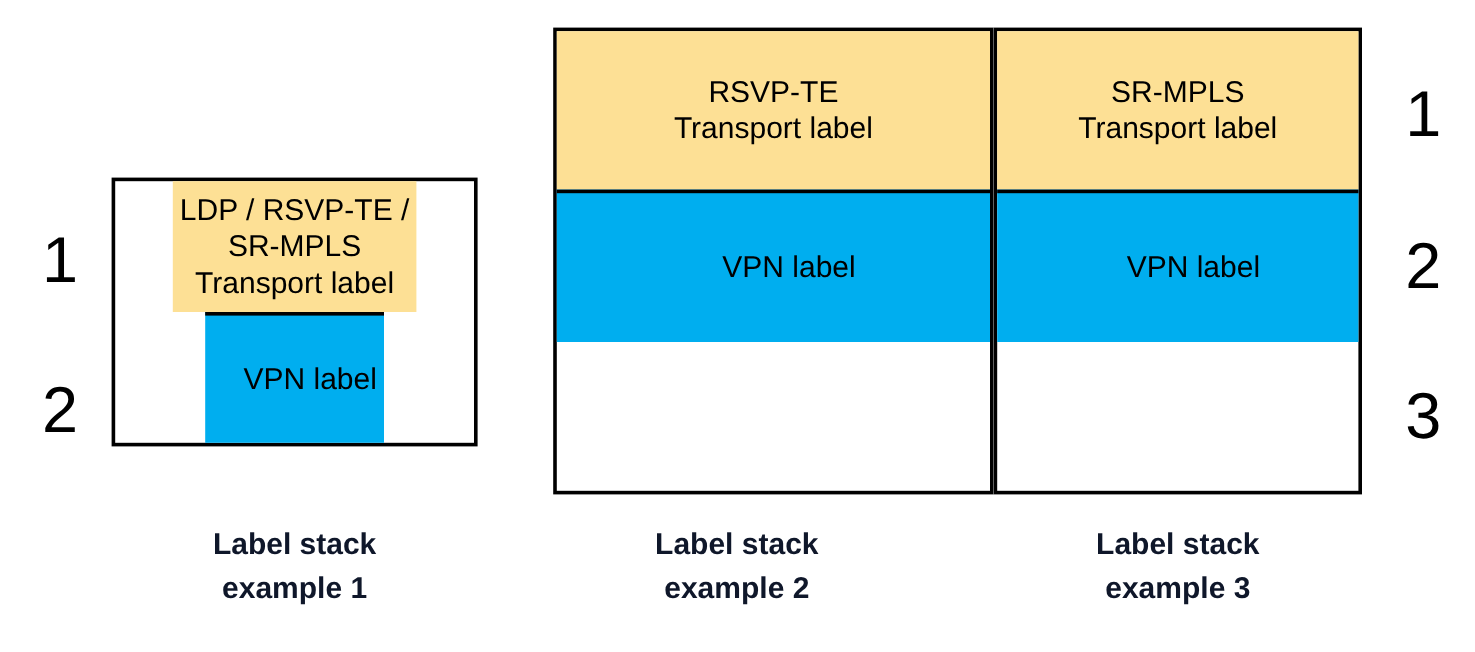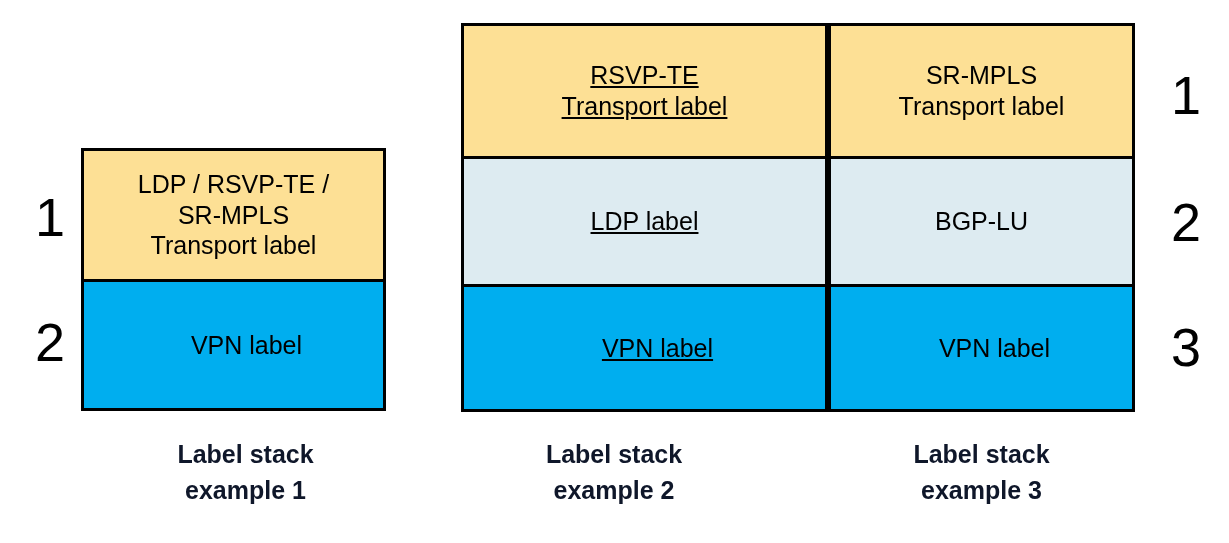--- a/index.html
+++ b/index.html
@@ -77,50 +77,48 @@
 <body>
 
 <div id="canvas">
 
   <div class="stack-group">
 
     <div class="ordinal" style="left:22px; top:190px;">1</div>
 
     <div class="ordinal" style="left:22px; top:315px;">2</div>
 
-    <div class="stack-box" style="left:81px; top:148px; width:305px; height:263px;">
+    <div class="stack-box" style="left:93px; top:148px; width:305px; height:224px;align-items:center;">
       <div class="seg seg-transport" style="height:132px;">LDP / RSVP-TE /
 SR-MPLS
 Transport label</div>
       <div class="seg seg-vpn" style="height:132px;">VPN label</div>
     </div>
 
     <div class="caption" style="left:93px; top:437px; width:305px;">Label stack
 example 1</div>
   </div>
 
   <div class="stack-group">
 
-    <div class="stack-box" style="left:461px; top:23px; width:367px; height:389px;text-decoration:underline;">
+    <div class="stack-box" style="left:461px; top:23px; width:367px; height:389px;">
       <div class="seg seg-transport" style="height:132px;">RSVP-TE
 Transport label</div>
-      <div class="seg seg-mid" style="height:130px;">LDP label</div>
       <div class="seg seg-vpn" style="height:127px;">VPN label</div>
     </div>
 
     <div class="caption" style="left:461px; top:437px; width:306px;">Label stack
 example 2</div>
   </div>
 
   <div class="stack-group">
 
     <div class="stack-box" style="left:828px; top:23px; width:307px; height:389px;">
       <div class="seg seg-transport" style="height:132px;">SR-MPLS
 Transport label</div>
-      <div class="seg seg-mid" style="height:130px;">BGP-LU</div>
       <div class="seg seg-vpn" style="height:127px;">VPN label</div>
     </div>
 
     <div class="ordinal" style="left:1158px; top:68px;">1</div>
 
     <div class="ordinal" style="left:1158px; top:195px;">2</div>
 
     <div class="ordinal" style="left:1158px; top:320px;">3</div>
 
     <div class="caption" style="left:828px; top:437px; width:307px;">Label stack

